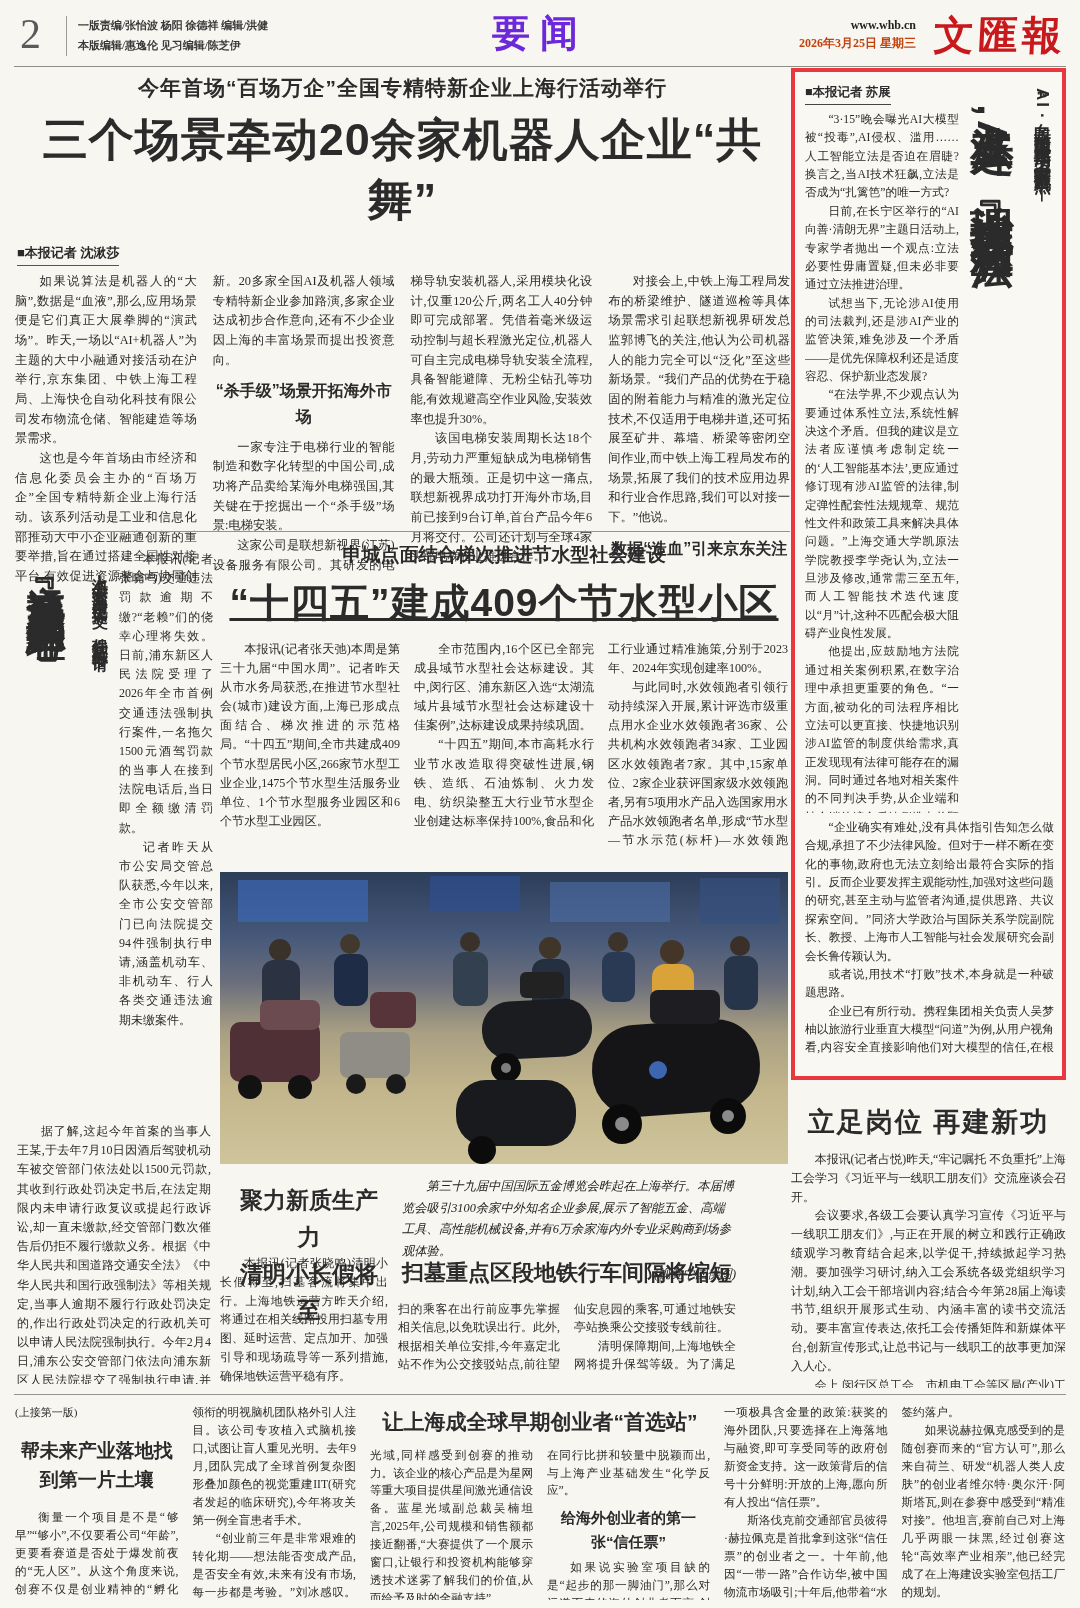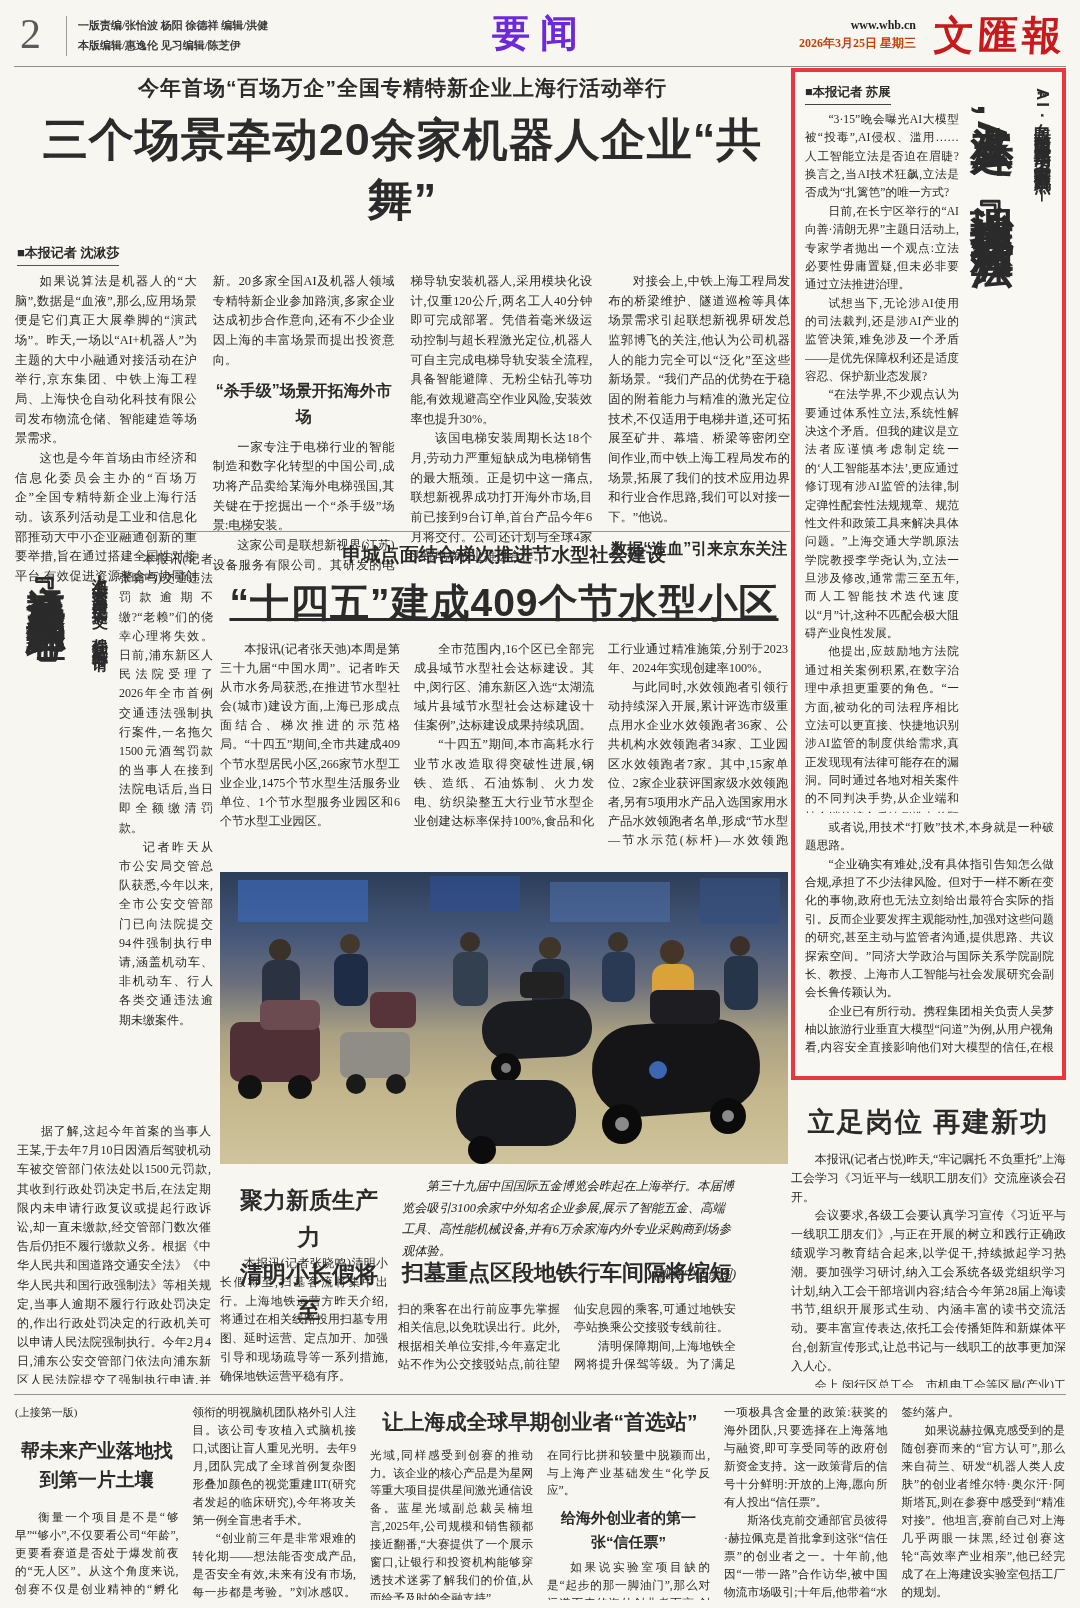--- a/index.html
+++ b/index.html
@@ -249,22 +249,22 @@
     <div class="ai-headline sans">立法之外,AI治理也靠『软法』和算法</div>
     <div><span class="ai-byline">■本报记者 苏展</span></div>
     <div class="ai-col1">
         <p>“3·15”晚会曝光AI大模型被“投毒”,AI侵权、滥用……人工智能立法是否迫在眉睫?换言之,当AI技术狂飙,立法是否成为“扎篱笆”的唯一方式?</p>
         <p>日前,在长宁区举行的“AI向善·清朗无界”主题日活动上,专家学者抛出一个观点:立法必要性毋庸置疑,但未必非要通过立法推进治理。</p>
         <p>试想当下,无论涉AI使用的司法裁判,还是涉AI产业的监管决策,难免涉及一个矛盾——是优先保障权利还是适度容忍、保护新业态发展?</p>
         <p>“在法学界,不少观点认为要通过体系性立法,系统性解决这个矛盾。但我的建议是立法者应谨慎考虑制定统一的‘人工智能基本法’,更应通过修订现有涉AI监管的法律,制定弹性配套性法规规章、规范性文件和政策工具来解决具体问题。”上海交通大学凯原法学院教授李学尧认为,立法一旦涉及修改,通常需三至五年,而人工智能技术迭代速度以“月”计,这种不匹配会极大阻碍产业良性发展。</p>
         <p>他提出,应鼓励地方法院通过相关案例积累,在数字治理中承担更重要的角色。“一方面,被动化的司法程序相比立法可以更直接、快捷地识别涉AI监管的制度供给需求,真正发现现有法律可能存在的漏洞。同时通过各地对相关案件的不同判决手势,从企业端和社会端的综合反馈倒推出兼顾权利保障与产业发展的治理方式。当然,其中‘试错’代价无可规避,比如企业对特定地方营商环境的不当质疑,甚至可能产生制度套利问题。”</p>
       </div>
     <div class="ai-col2">
+        <p>“企业确实有难处,没有具体指引告知怎么做合规,承担了不少法律风险。但对于一样不断在变化的事物,政府也无法立刻给出最符合实际的指引。反而企业要发挥主观能动性,加强对这些问题的研究,甚至主动与监管者沟通,提供思路、共议探索空间。”同济大学政治与国际关系学院副院长、教授、上海市人工智能与社会发展研究会副会长鲁传颖认为。</p>
         <p>或者说,用技术“打败”技术,本身就是一种破题思路。</p>
-        <p>“企业确实有难处,没有具体指引告知怎么做合规,承担了不少法律风险。但对于一样不断在变化的事物,政府也无法立刻给出最符合实际的指引。反而企业要发挥主观能动性,加强对这些问题的研究,甚至主动与监管者沟通,提供思路、共议探索空间。”同济大学政治与国际关系学院副院长、教授、上海市人工智能与社会发展研究会副会长鲁传颖认为。</p>
         <p>企业已有所行动。携程集团相关负责人吴梦柚以旅游行业垂直大模型“问道”为例,从用户视角看,内容安全直接影响他们对大模型的信任,在根本上决定了用户是否敢用大模型。“在日常质量管控中,我们深刻感受到,哪怕是极小概率出错的一个事件,也会导致辛苦建立的用户信任受到一定影响。”他说,企业为大模型打造了一个防护体系,实现被动防御向主动干预的转变。</p>
       </div>
   </div>
 
   <div id="union">
     <div class="headline sans">立足岗位 再建新功</div>
     <div class="body">
         <p>本报讯(记者占悦)昨天,“牢记嘱托 不负重托”上海工会学习《习近平与一线职工朋友们》交流座谈会召开。</p>
         <p>会议要求,各级工会要认真学习宣传《习近平与一线职工朋友们》,与正在开展的树立和践行正确政绩观学习教育结合起来,以学促干,持续掀起学习热潮。要加强学习研讨,纳入工会系统各级党组织学习计划,纳入工会干部培训内容;结合今年第28届上海读书节,组织开展形式生动、内涵丰富的读书交流活动。要丰富宣传表达,依托工会传播矩阵和新媒体平台,创新宣传形式,让总书记与一线职工的故事更加深入人心。</p>
         <p>会上,闵行区总工会、市机电工会等区局(产业)工会代表分享了学习感悟与工作思路。全国劳模朱雪芹,全国五一劳动奖章获得者、上海工匠潘阿锁,全国五一劳动奖章获得者宋增光,上海市劳模童鹏宇等劳模工匠和职工代表结合亲身经历,畅谈了学习体会,表达了立足岗位、再建新功的坚定决心。</p>

